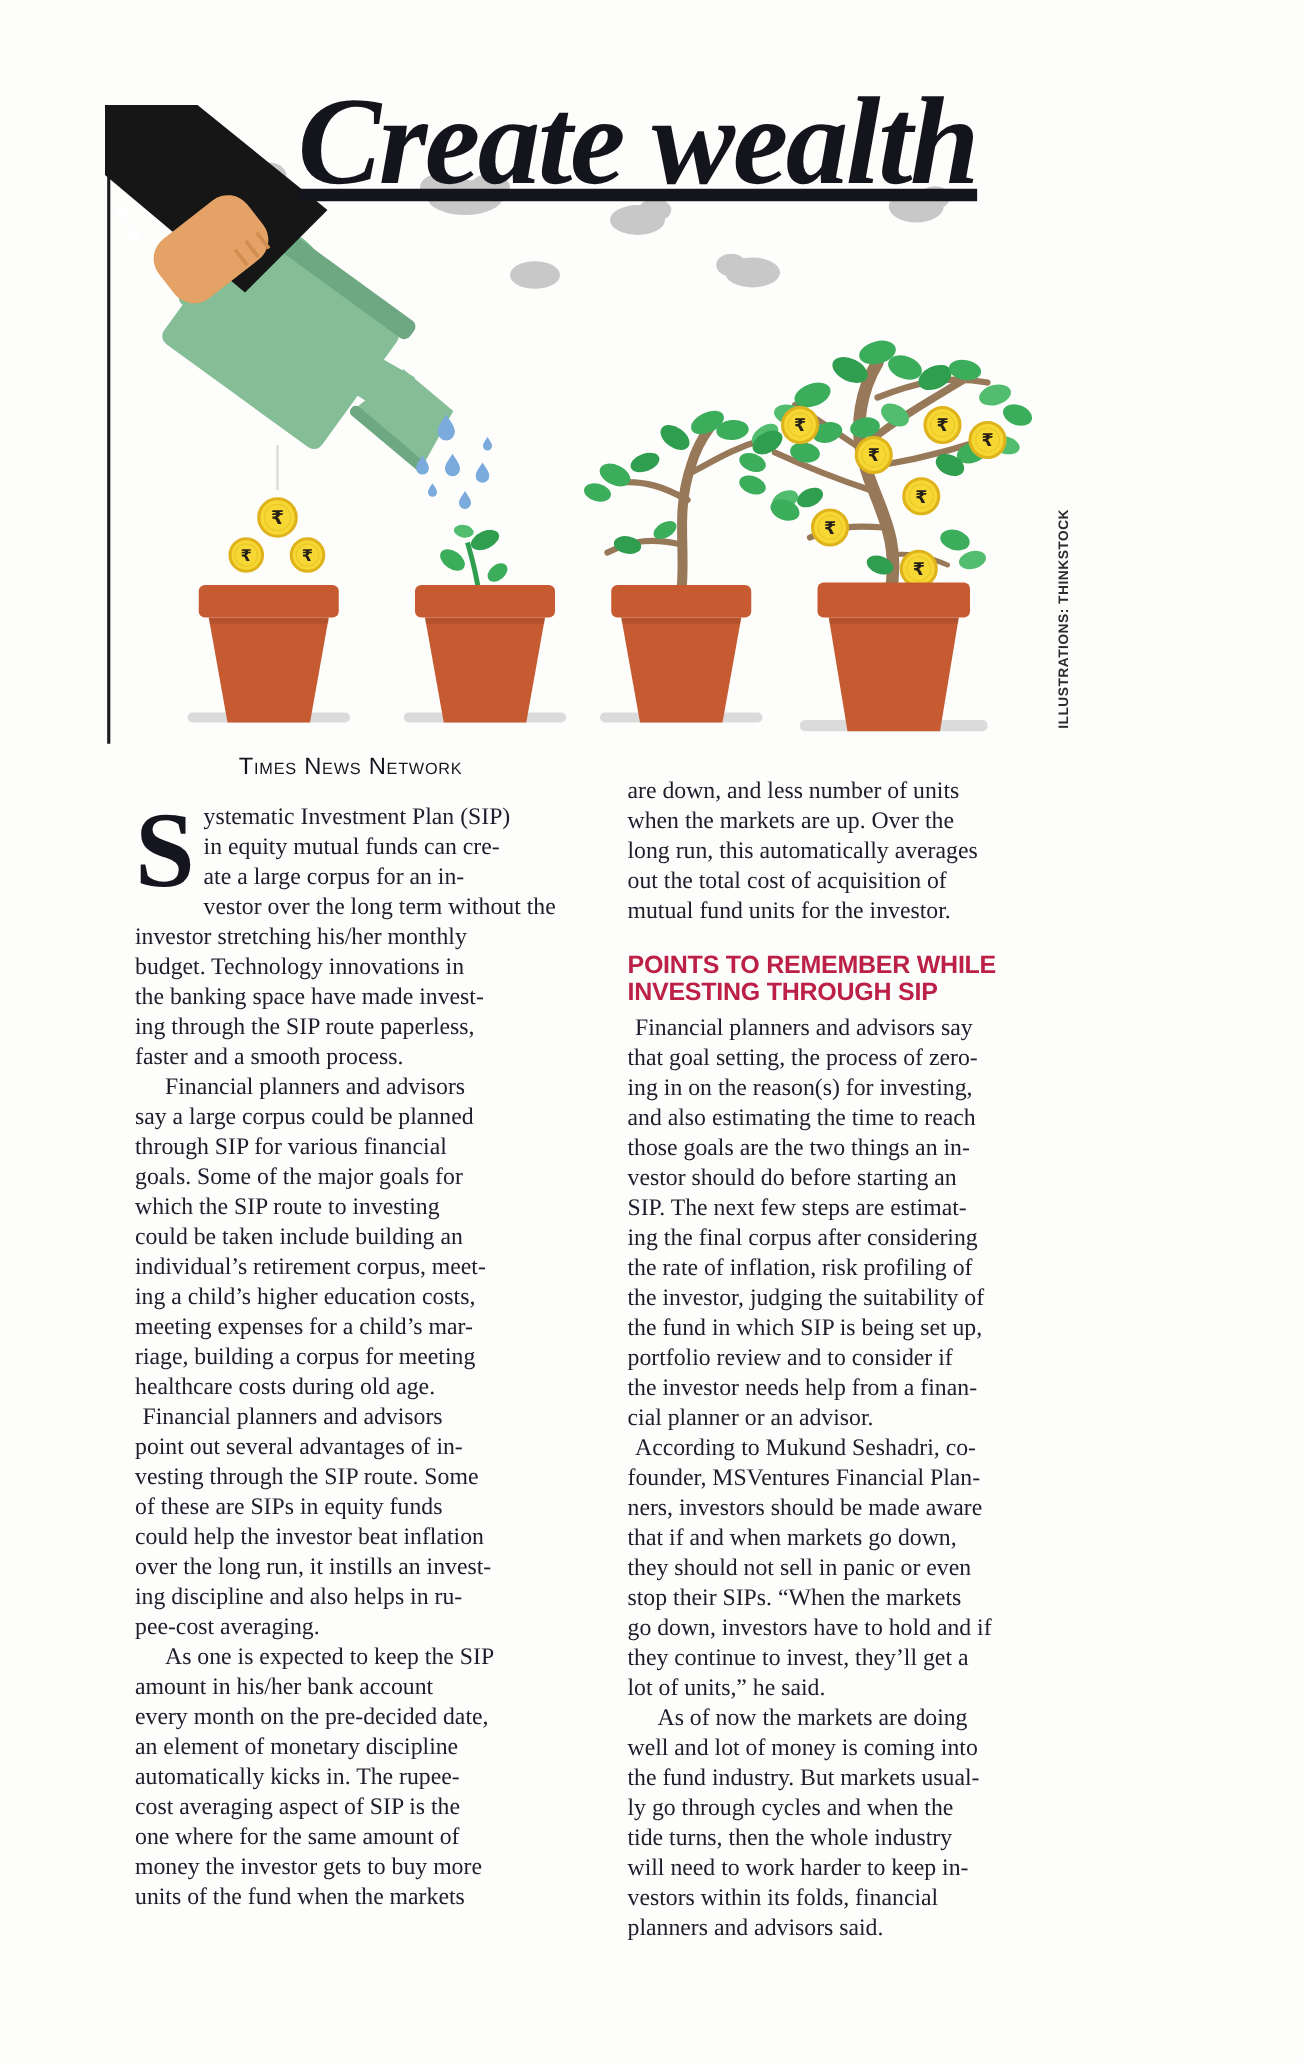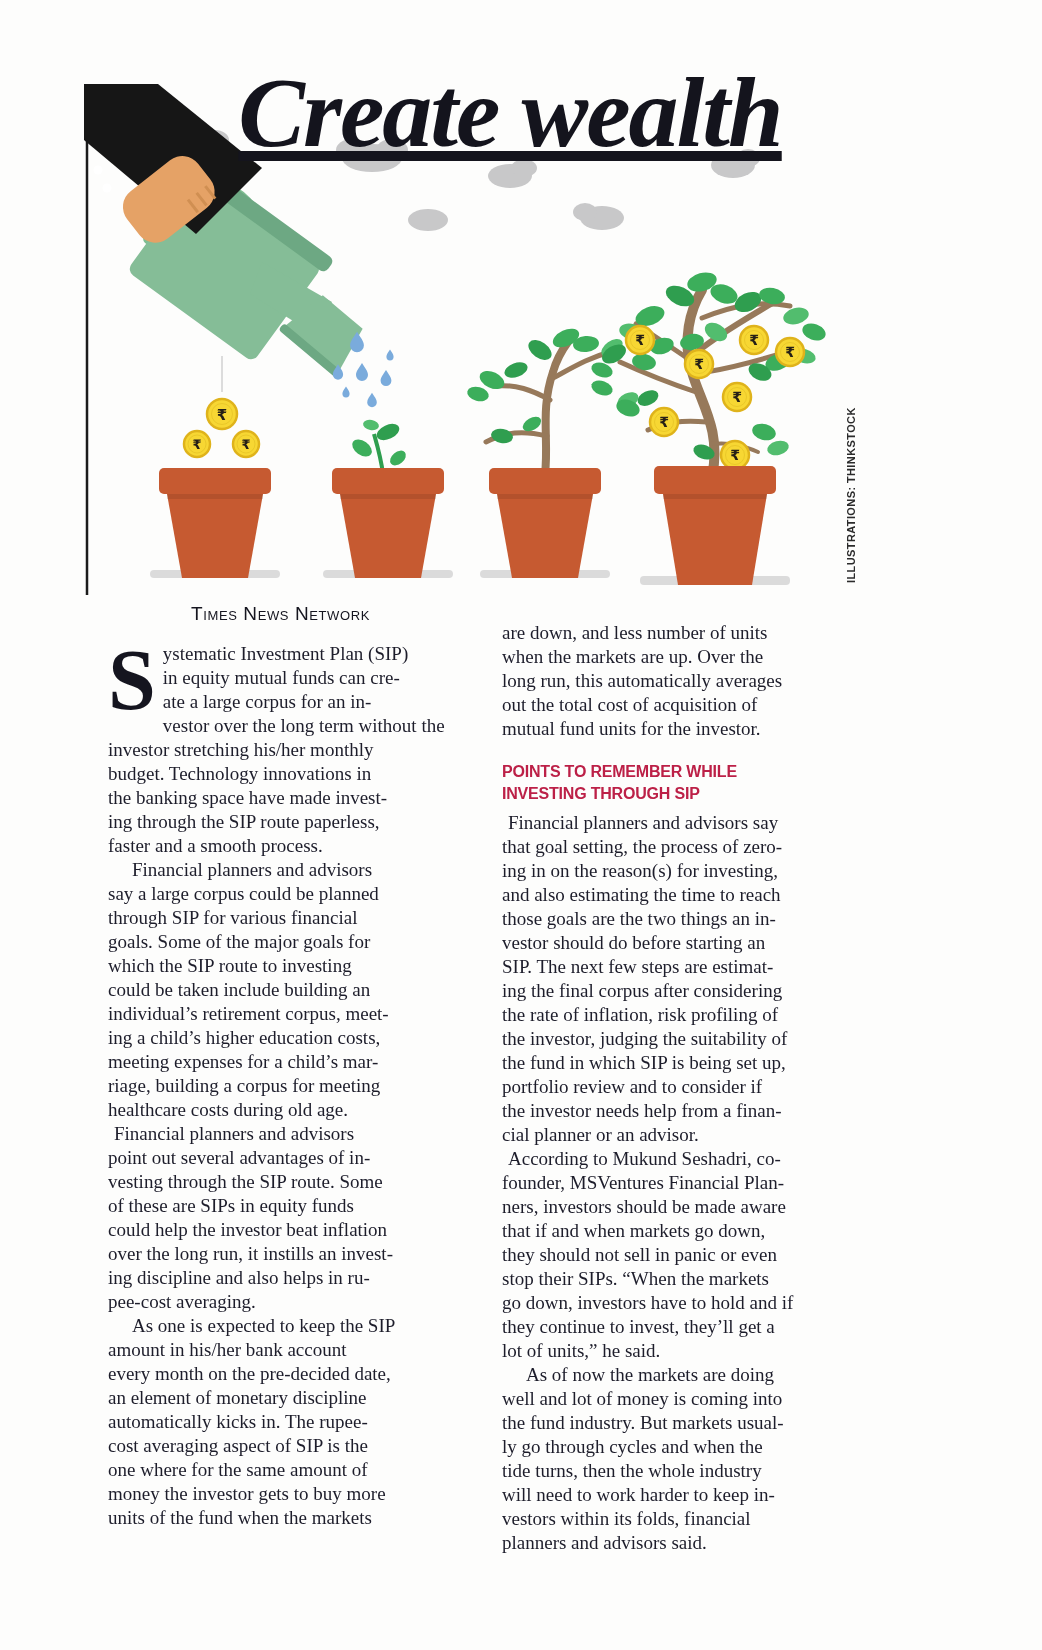--- a/index.html
+++ b/index.html
@@ -45,21 +45,21 @@
   .para.cont{text-indent:24px;}
   .para.flush{text-indent:0;}
   .dropcap{
     float:left;
     font-size:86px;line-height:70px;
     font-weight:bold;color:#15151f;
     margin:3px 7px 0 0;
   }
   .heading{
     font-family:"Liberation Sans","DejaVu Sans",sans-serif;
-    font-weight:bold;font-size:16px;line-height:22px;
+    font-weight:bold;font-size:20px;line-height:22px;
     letter-spacing:-0.2px;color:#bc2047;
     margin:20px 0 6px 0;white-space:pre-line;
   }
 </style>
 </head>
 <body>
 
 <div class="page">
 
   <svg class="illustration-svg" width="1042" height="620" viewBox="0 0 1042 620">

